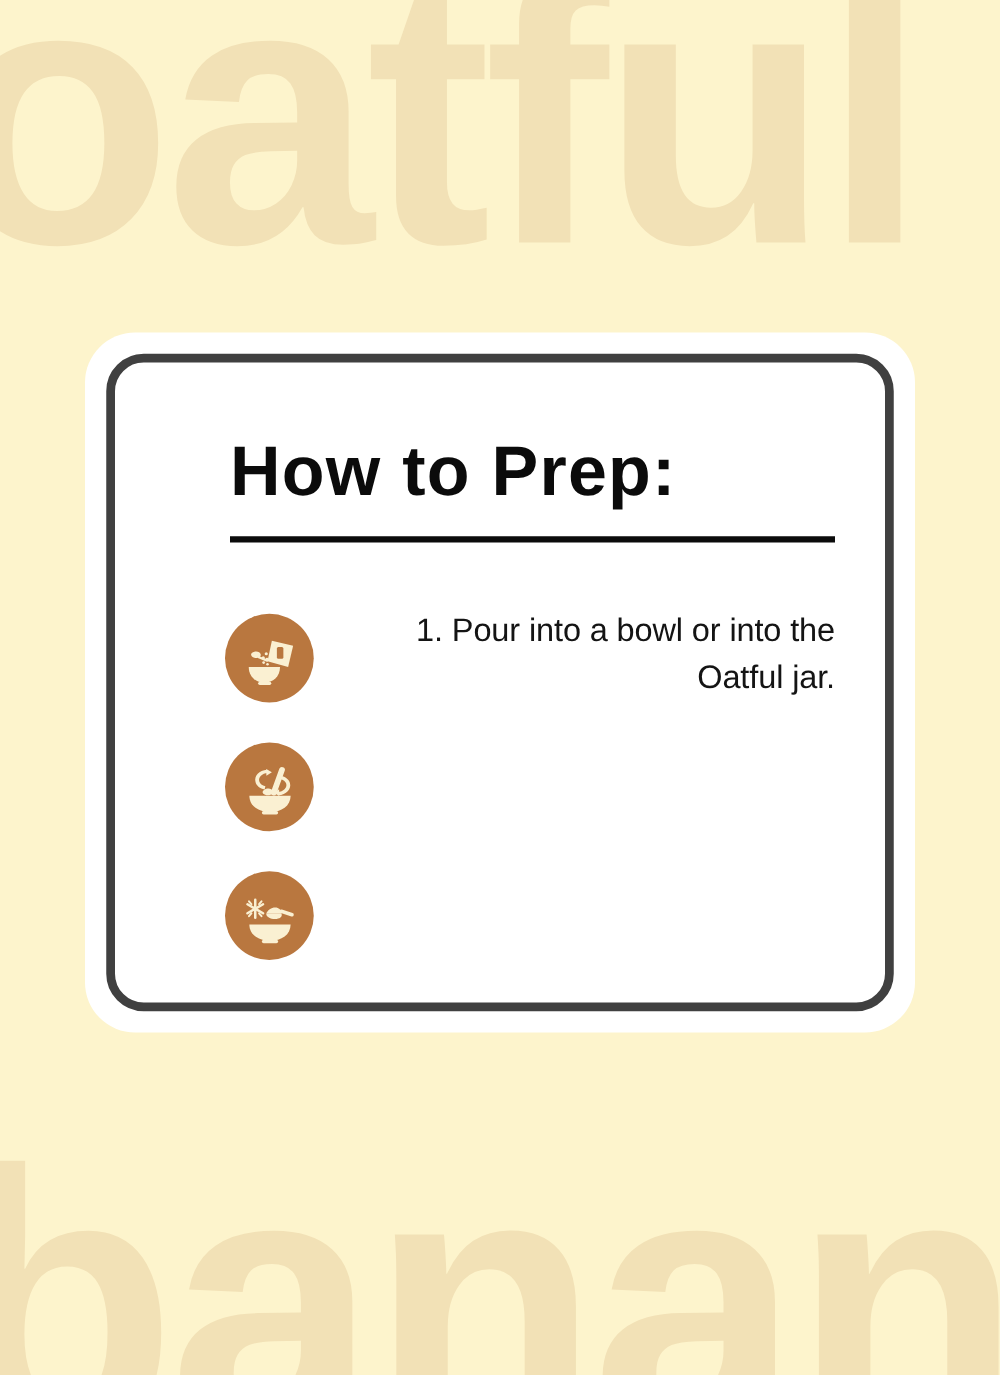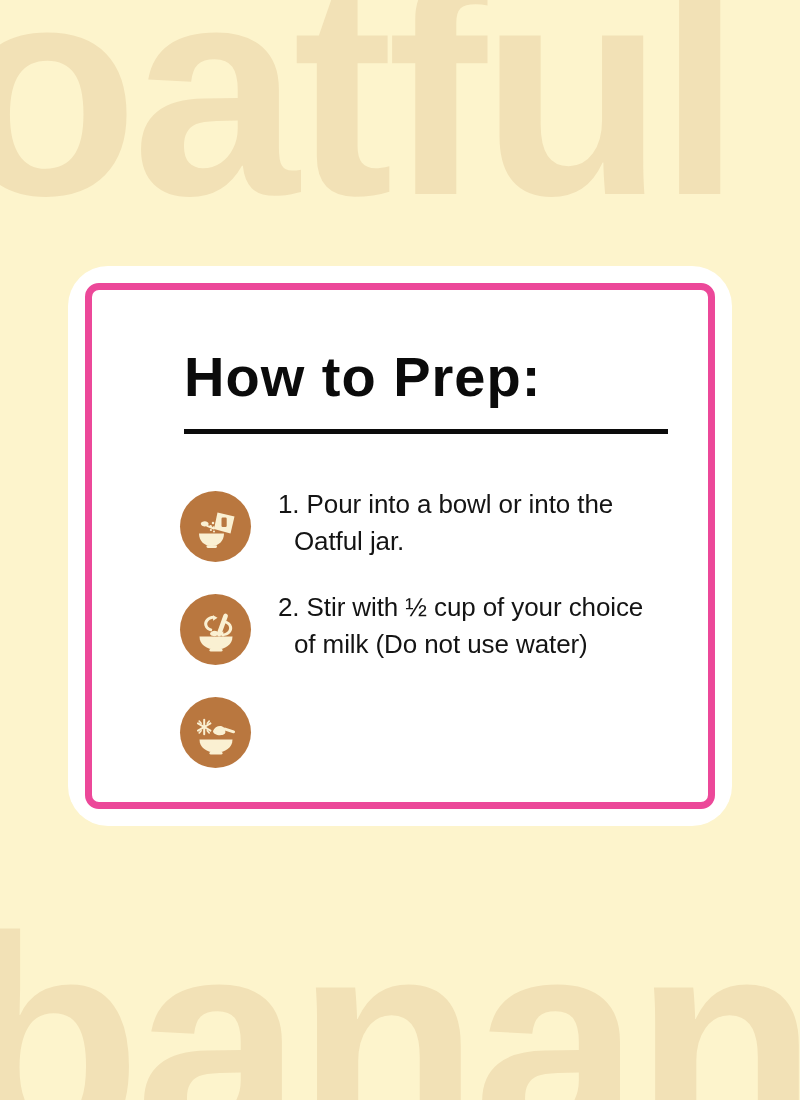--- a/index.html
+++ b/index.html
@@ -56,22 +56,22 @@
     border-radius: 40px;
     box-sizing: border-box;
   }
 
   .card-inner {
     position: absolute;
     left: 17px;
     top: 17px;
     right: 17px;
     bottom: 17px;
-    border: 7px solid #ec4899;
-    border-radius: 14px;
+    border: 7px solid #404040;
+    border-radius: 30px;
     box-sizing: border-box;
   }
 
   
   .heading-block {
     position: absolute;
     left: 92px;
     top: 58px;
     width: 484px;
   }
@@ -122,20 +122,21 @@
   .step-text {
     flex: 1 1 auto;
     margin-left: 27px;
     font-family: "Liberation Sans", sans-serif;
     font-size: 26px;
     line-height: 1.42;
     color: #141414;
     letter-spacing: -0.1px;
     text-indent: -16px;
     padding-left: 16px;
+    text-align: right;
   }
 </style>
 </head>
 <body>
 
 <div class="poster">
 
   <div class="watermark watermark-top">oatful</div>
 
   <div class="watermark watermark-bottom">banana</div>
@@ -186,21 +187,20 @@
                 <path d="M23.2 13.4 c-4.6 0.2 -7.6 3.4 -6.8 6.6 c0.5 2.0 2.4 3.4 4.9 3.9 l-0.6 2.6 c-3.7 -0.7 -6.5 -2.9 -7.3 -6.0 c-1.2 -4.7 2.9 -9.2 9.2 -9.7 z"></path>
                 <path d="M22.0 10.2 l4.5 2.6 l-4.4 2.9 z"></path>
                 <path d="M31.2 28.6 c4.6 -0.2 7.6 -3.4 6.8 -6.6 c-0.5 -2.0 -2.4 -3.4 -4.9 -3.9 l0.6 -2.6 c3.7 0.7 6.5 2.9 7.3 6.0 c1.2 4.7 -2.9 9.2 -9.2 9.7 z"></path>
                 <path d="M32.4 31.8 l-4.5 -2.6 l4.4 -2.9 z"></path>
 
                 <path d="M8.5 31.5 L41.5 31.5 C41.5 39.6 34.2 44.6 25.0 44.6 C15.8 44.6 8.5 39.6 8.5 31.5 Z"></path>
                 <rect x="18.5" y="43.8" width="13.0" height="2.8" rx="1.4"></rect>
               </g>
             </svg>
           </span>
-          <div class="step-text">2. Stir with ½ cup of your choice of milk (Do not use water)</div>
         </div>
 
         <div class="step">
           <span class="step-icon">
             <svg width="50" height="50" viewBox="0 0 50 50" aria-hidden="true">
               <g fill="#FAF0D2">
 
                 <g transform="translate(13.2,19.0)">
                   <rect x="-1.0" y="-8.2" width="2.0" height="16.4" rx="1.0"></rect>
                   <rect x="-1.0" y="-8.2" width="2.0" height="16.4" rx="1.0" transform="rotate(60)"></rect>

